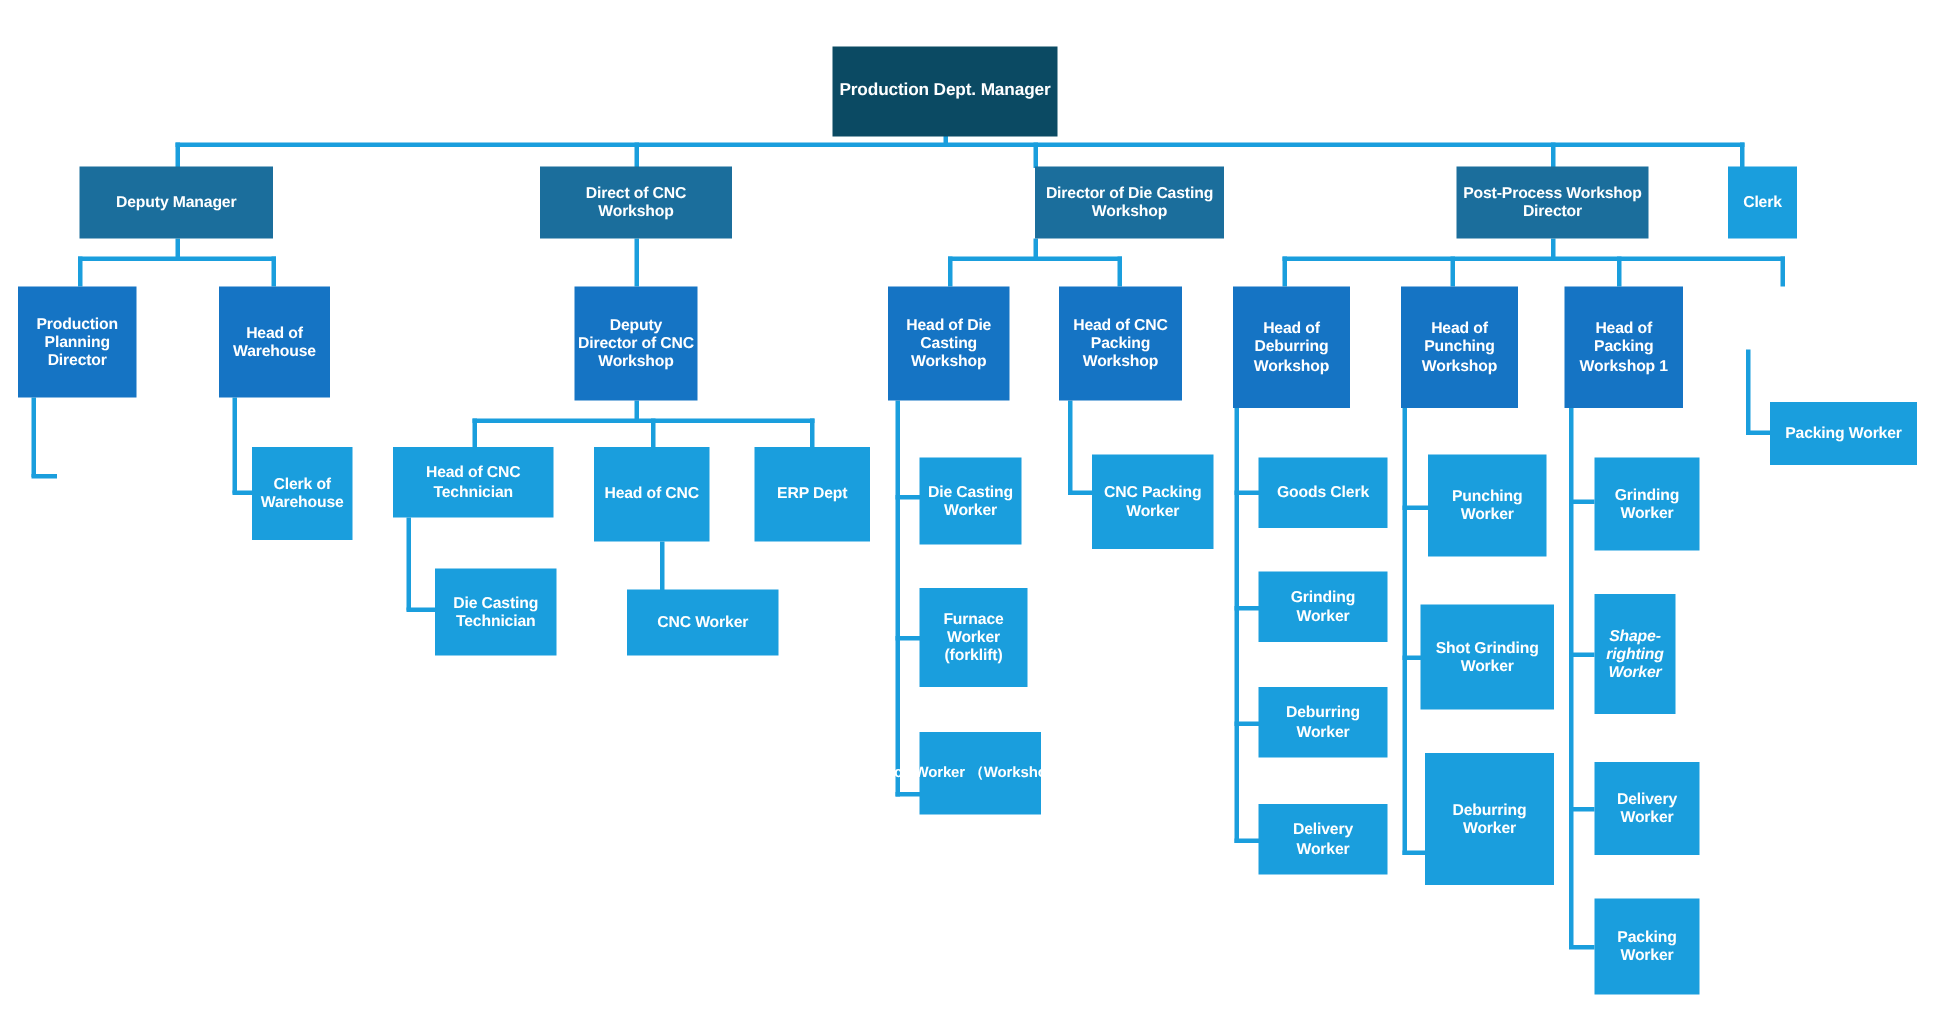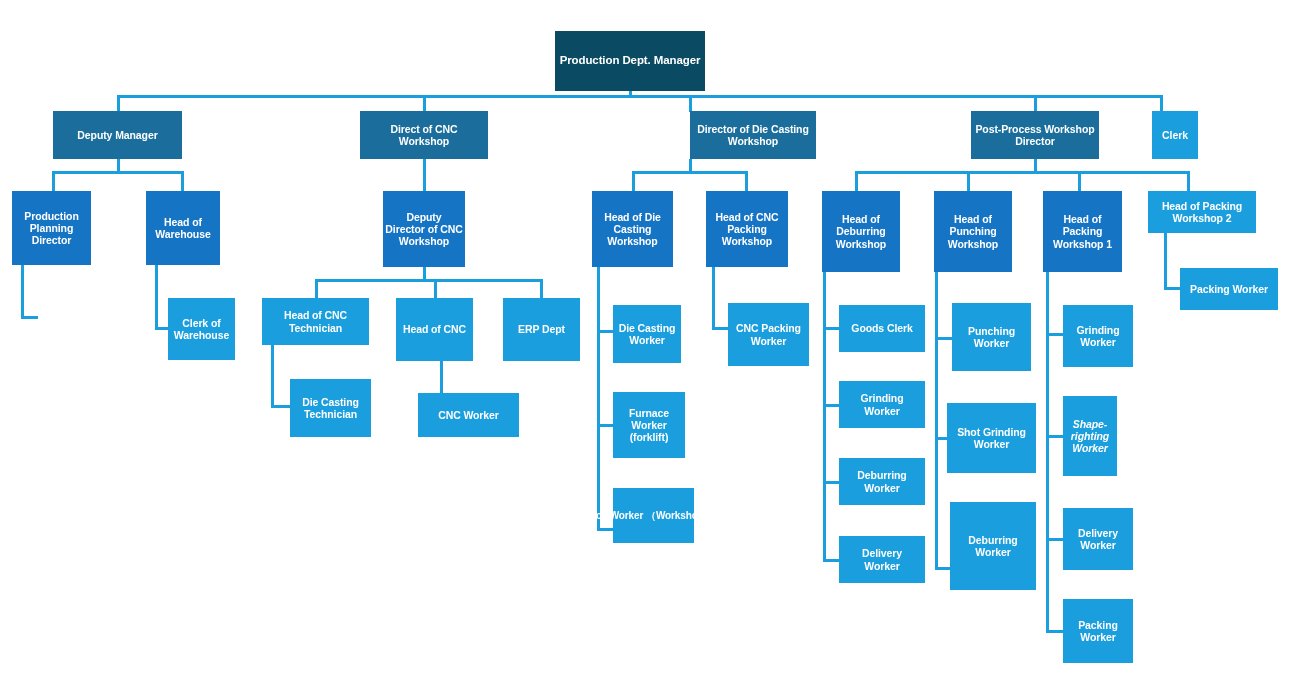--- a/index.html
+++ b/index.html
@@ -164,22 +164,20 @@
 
   <div class="node lvl3" style="left:822px;top:191px;width:78px;height:81px;">Head of
 Deburring
 Workshop</div>
   <div class="node lvl3" style="left:934px;top:191px;width:78px;height:81px;">Head of
 Punching
 Workshop</div>
   <div class="node lvl3" style="left:1043px;top:191px;width:79px;height:81px;">Head of
 Packing
 Workshop 1</div>
-  <div class="node lvl4" style="left:1148px;top:191px;width:108px;height:42px;">Head of Packing
-Workshop 2</div>
 
   <div class="node lvl4" style="left:839px;top:305px;width:86px;height:47px;">Goods Clerk</div>
   <div class="node lvl4" style="left:839px;top:381px;width:86px;height:47px;">Grinding
 Worker</div>
   <div class="node lvl4" style="left:839px;top:458px;width:86px;height:47px;">Deburring
 Worker</div>
   <div class="node lvl4" style="left:839px;top:536px;width:86px;height:47px;">Delivery
 Worker</div>
 
   <div class="node lvl4" style="left:952px;top:303px;width:79px;height:68px;">Punching

